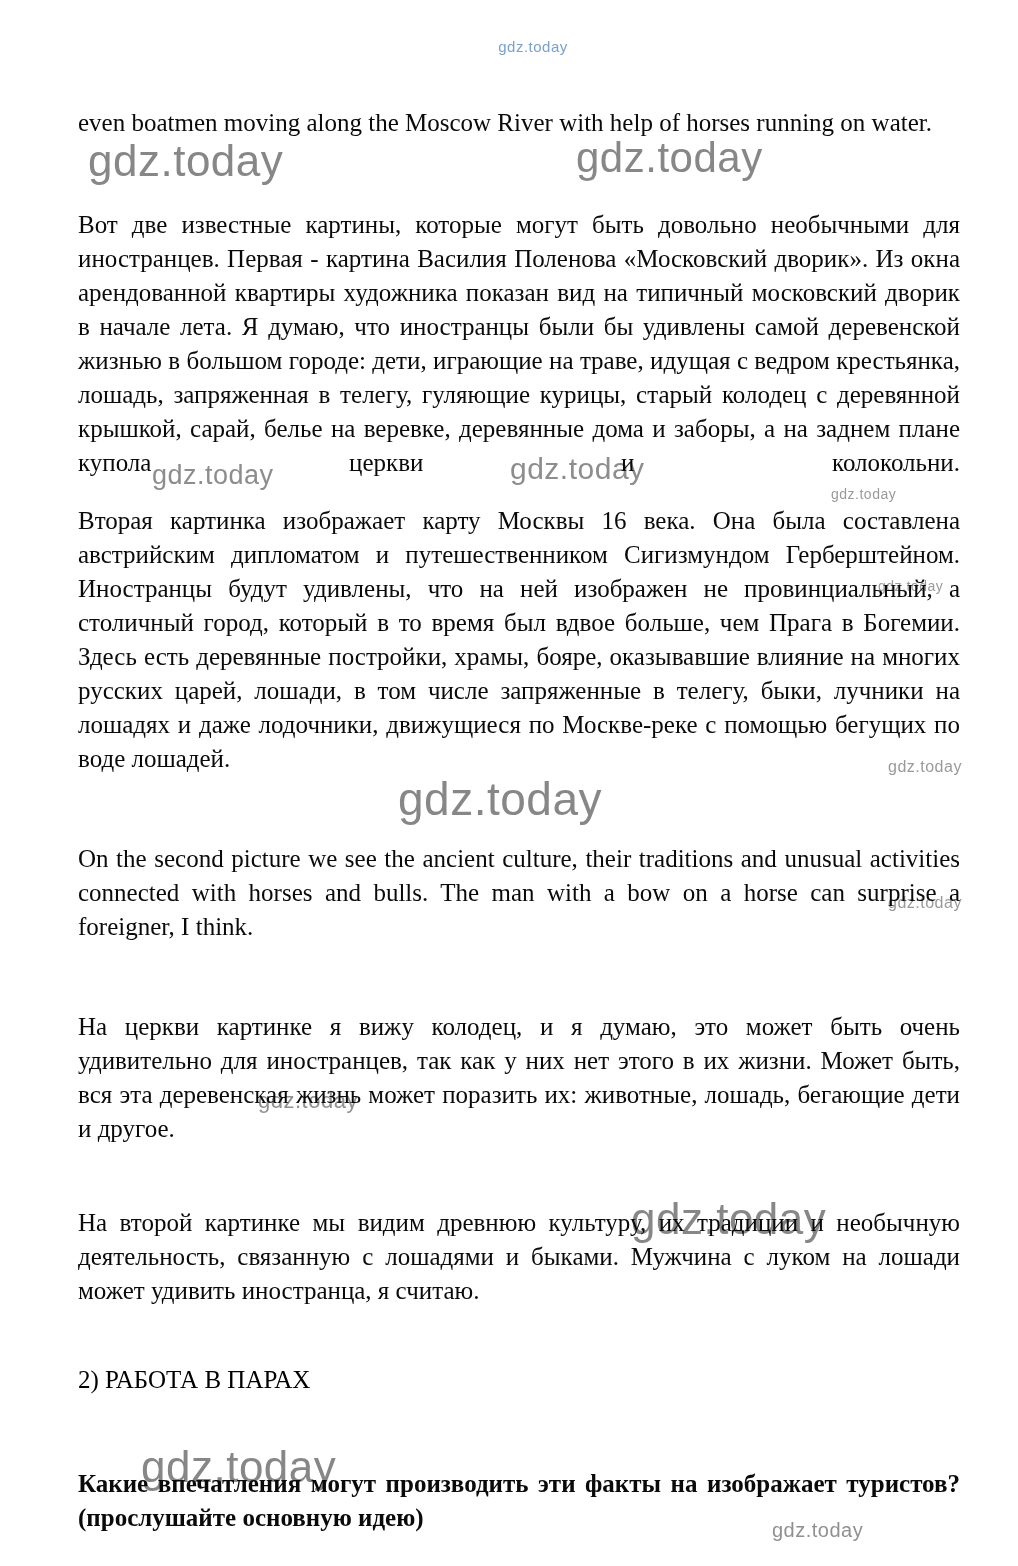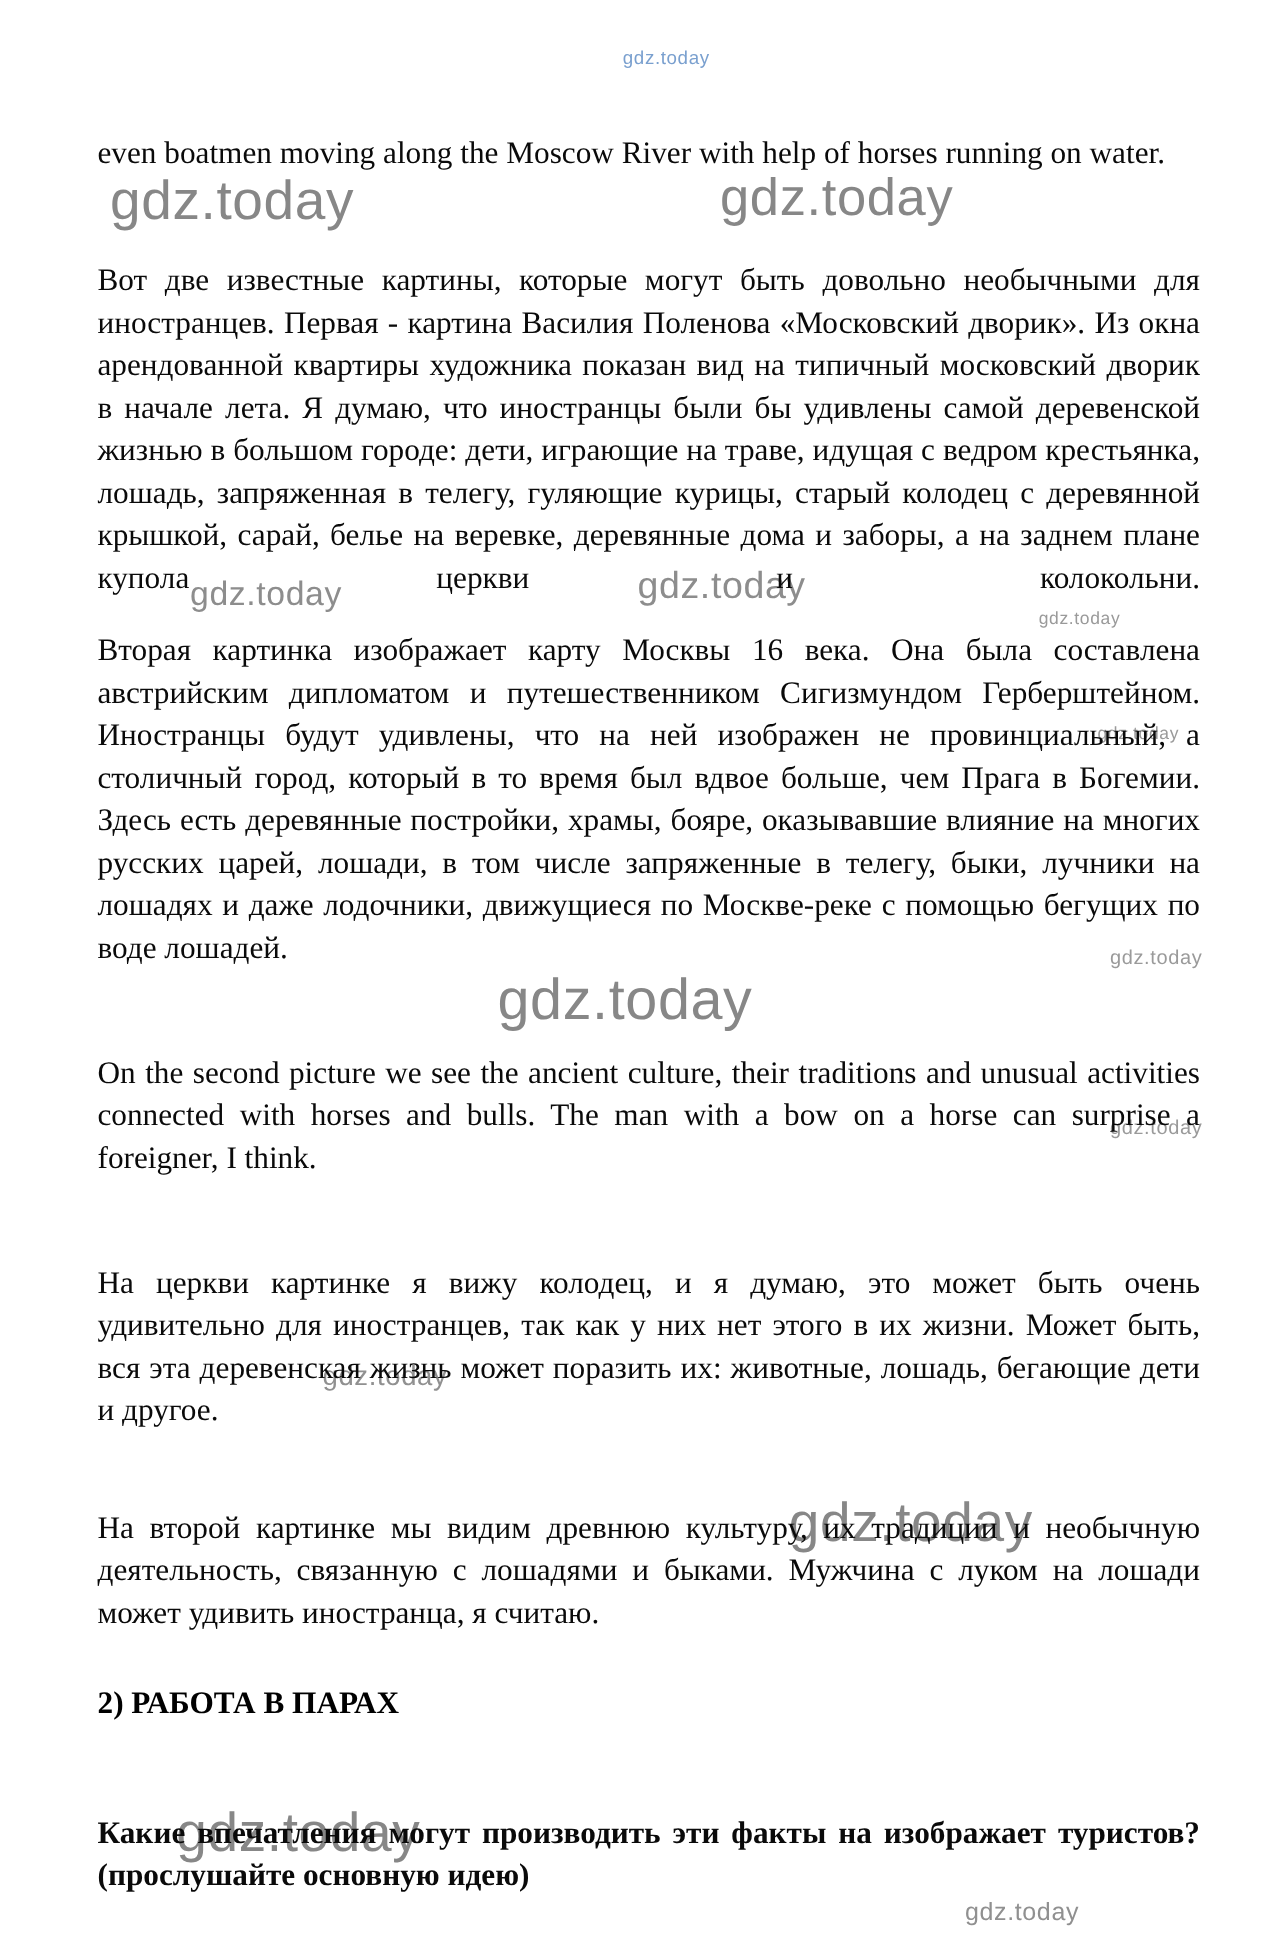--- a/index.html
+++ b/index.html
@@ -25,24 +25,24 @@
     line-height: 34px;
     text-align: justify;
     color: #0a0a0a;
   }
   .para.spread-last { text-align-last: justify; }
   .mb-gap1 { margin-bottom: 44px; }
   .mt-30 { margin-top: 30px; }
   .mt-38 { margin-top: 42px; }
   .mt-36 { margin-top: 36px; }
   .heading {
-    margin-top: 14px;
+    margin-top: 31px;
     font-size: 25px;
     line-height: 34px;
-    font-weight: bold;
+    font-weight: normal;
     text-align: left;
   }
   .task {
     margin-top: 46px;
     font-weight: bold;
   }
   .wm {
     position: absolute;
     z-index: 1;
     font-family: "Liberation Sans", sans-serif;

